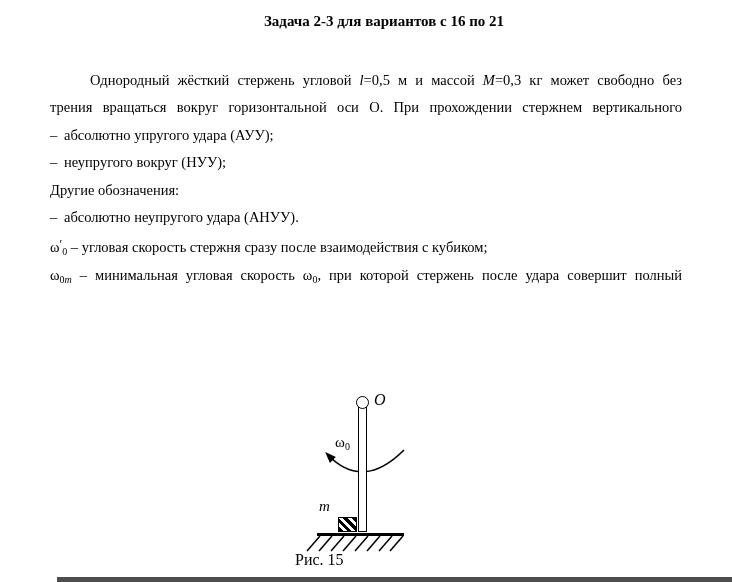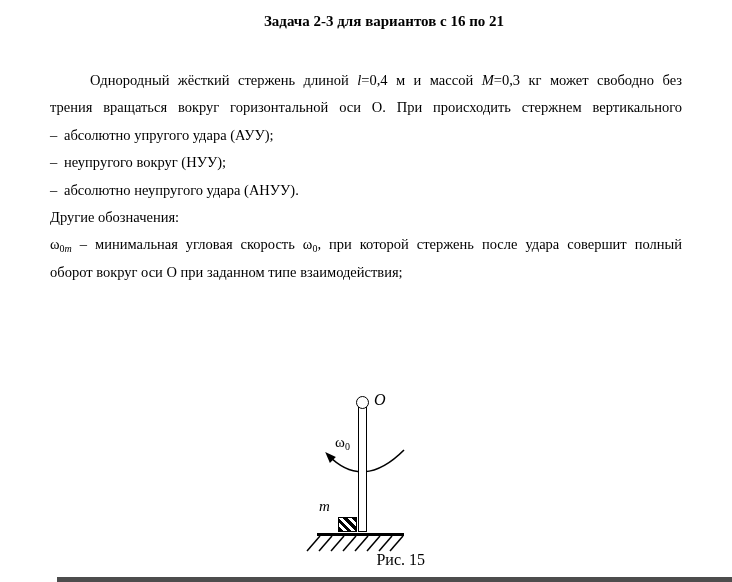--- a/index.html
+++ b/index.html
@@ -35,50 +35,50 @@
   }
   .o-label { position:absolute; left:374px; top:391px; font-size:16px; font-style:italic; }
   .omega-label { position:absolute; left:335px; top:434px; font-size:15px; }
   .m-label { position:absolute; left:319px; top:498px; font-size:15px; font-style:italic; }
   .cube {
     position:absolute; left:338px; top:517px; width:17px; height:13px;
     border:1.6px solid #000;
     background:repeating-linear-gradient(45deg, #000 0px, #000 3px, #fff 3px, #fff 6px);
   }
   .ground-line { position:absolute; left:317px; top:533px; width:87px; height:3px; background:#000; }
-  .fig-caption { position:absolute; left:295px; top:551px; width:130px; text-align:right; font-size:16px; }
+  .fig-caption { position:absolute; left:295px; top:551px; width:130px; text-align:left; font-size:16px; }
   .bottom-bar { position:absolute; left:57px; top:577px; width:675px; height:5px; background:#4d4d4d; }
 </style>
 </head>
 <body>
 
 <div class="page">
 
   <div class="title">Задача 2-3 для вариантов с 16 по 21</div>
 
   <div class="content">
-    <div class="line jline indent"><span>Однородный жёсткий стержень длиной </span><i>l</i><span>=0,4 м и массой </span><i>M</i><span>=0,3 кг может свободно без</span></div>
+    <div class="line jline indent"><span>Однородный жёсткий стержень угловой </span><i>l</i><span>=0,5 м и массой </span><i>M</i><span>=0,3 кг может свободно без</span></div>
 
-    <div class="line jline">трения вращаться вокруг горизонтальной оси О. При происходить стержнем вертикального</div>
+    <div class="line jline">трения вращаться вокруг горизонтальной оси О. При прохождении стержнем вертикального</div>
 
 
 
 
     <div class="line list-item"><span class="dash">–</span><span>абсолютно упругого удара (АУУ);</span></div>
 
     <div class="line list-item"><span class="dash">–</span><span>неупругого вокруг (НУУ);</span></div>
 
+    <div class="line">Другие обозначения:</div>
+
     <div class="line list-item"><span class="dash">–</span><span>абсолютно неупругого удара (АНУУ).</span></div>
 
-    <div class="line">Другие обозначения:</div>
-
+    <div class="line"><span>ω</span><span class="prime">′</span><sub>0</sub><span> – угловая скорость стержня сразу после взаимодействия с кубиком;</span></div>
 
     <div class="line jline"><span>ω</span><sub><span>0</span><i>m</i></sub><span> – минимальная угловая скорость </span><span>ω</span><sub>0</sub><span>, при которой стержень после удара совершит полный</span></div>
 
-    <div class="line">оборот вокруг оси О при заданном типе взаимодействия;</div>
   </div>
 
   <svg class="fig-svg" width="732" height="582" viewBox="0 0 732 582">
 
     <path d="M 404 450 Q 363 491 328 455" fill="none" stroke="#000" stroke-width="1.6"></path>
     <polygon points="325.2,452.1 335.9,457.1 329.9,462.9" fill="#000"></polygon>
 
     <g stroke="#000" stroke-width="1.5">
       <line x1="320" y1="536" x2="307" y2="551"></line>
       <line x1="332" y1="536" x2="319" y2="551"></line>

